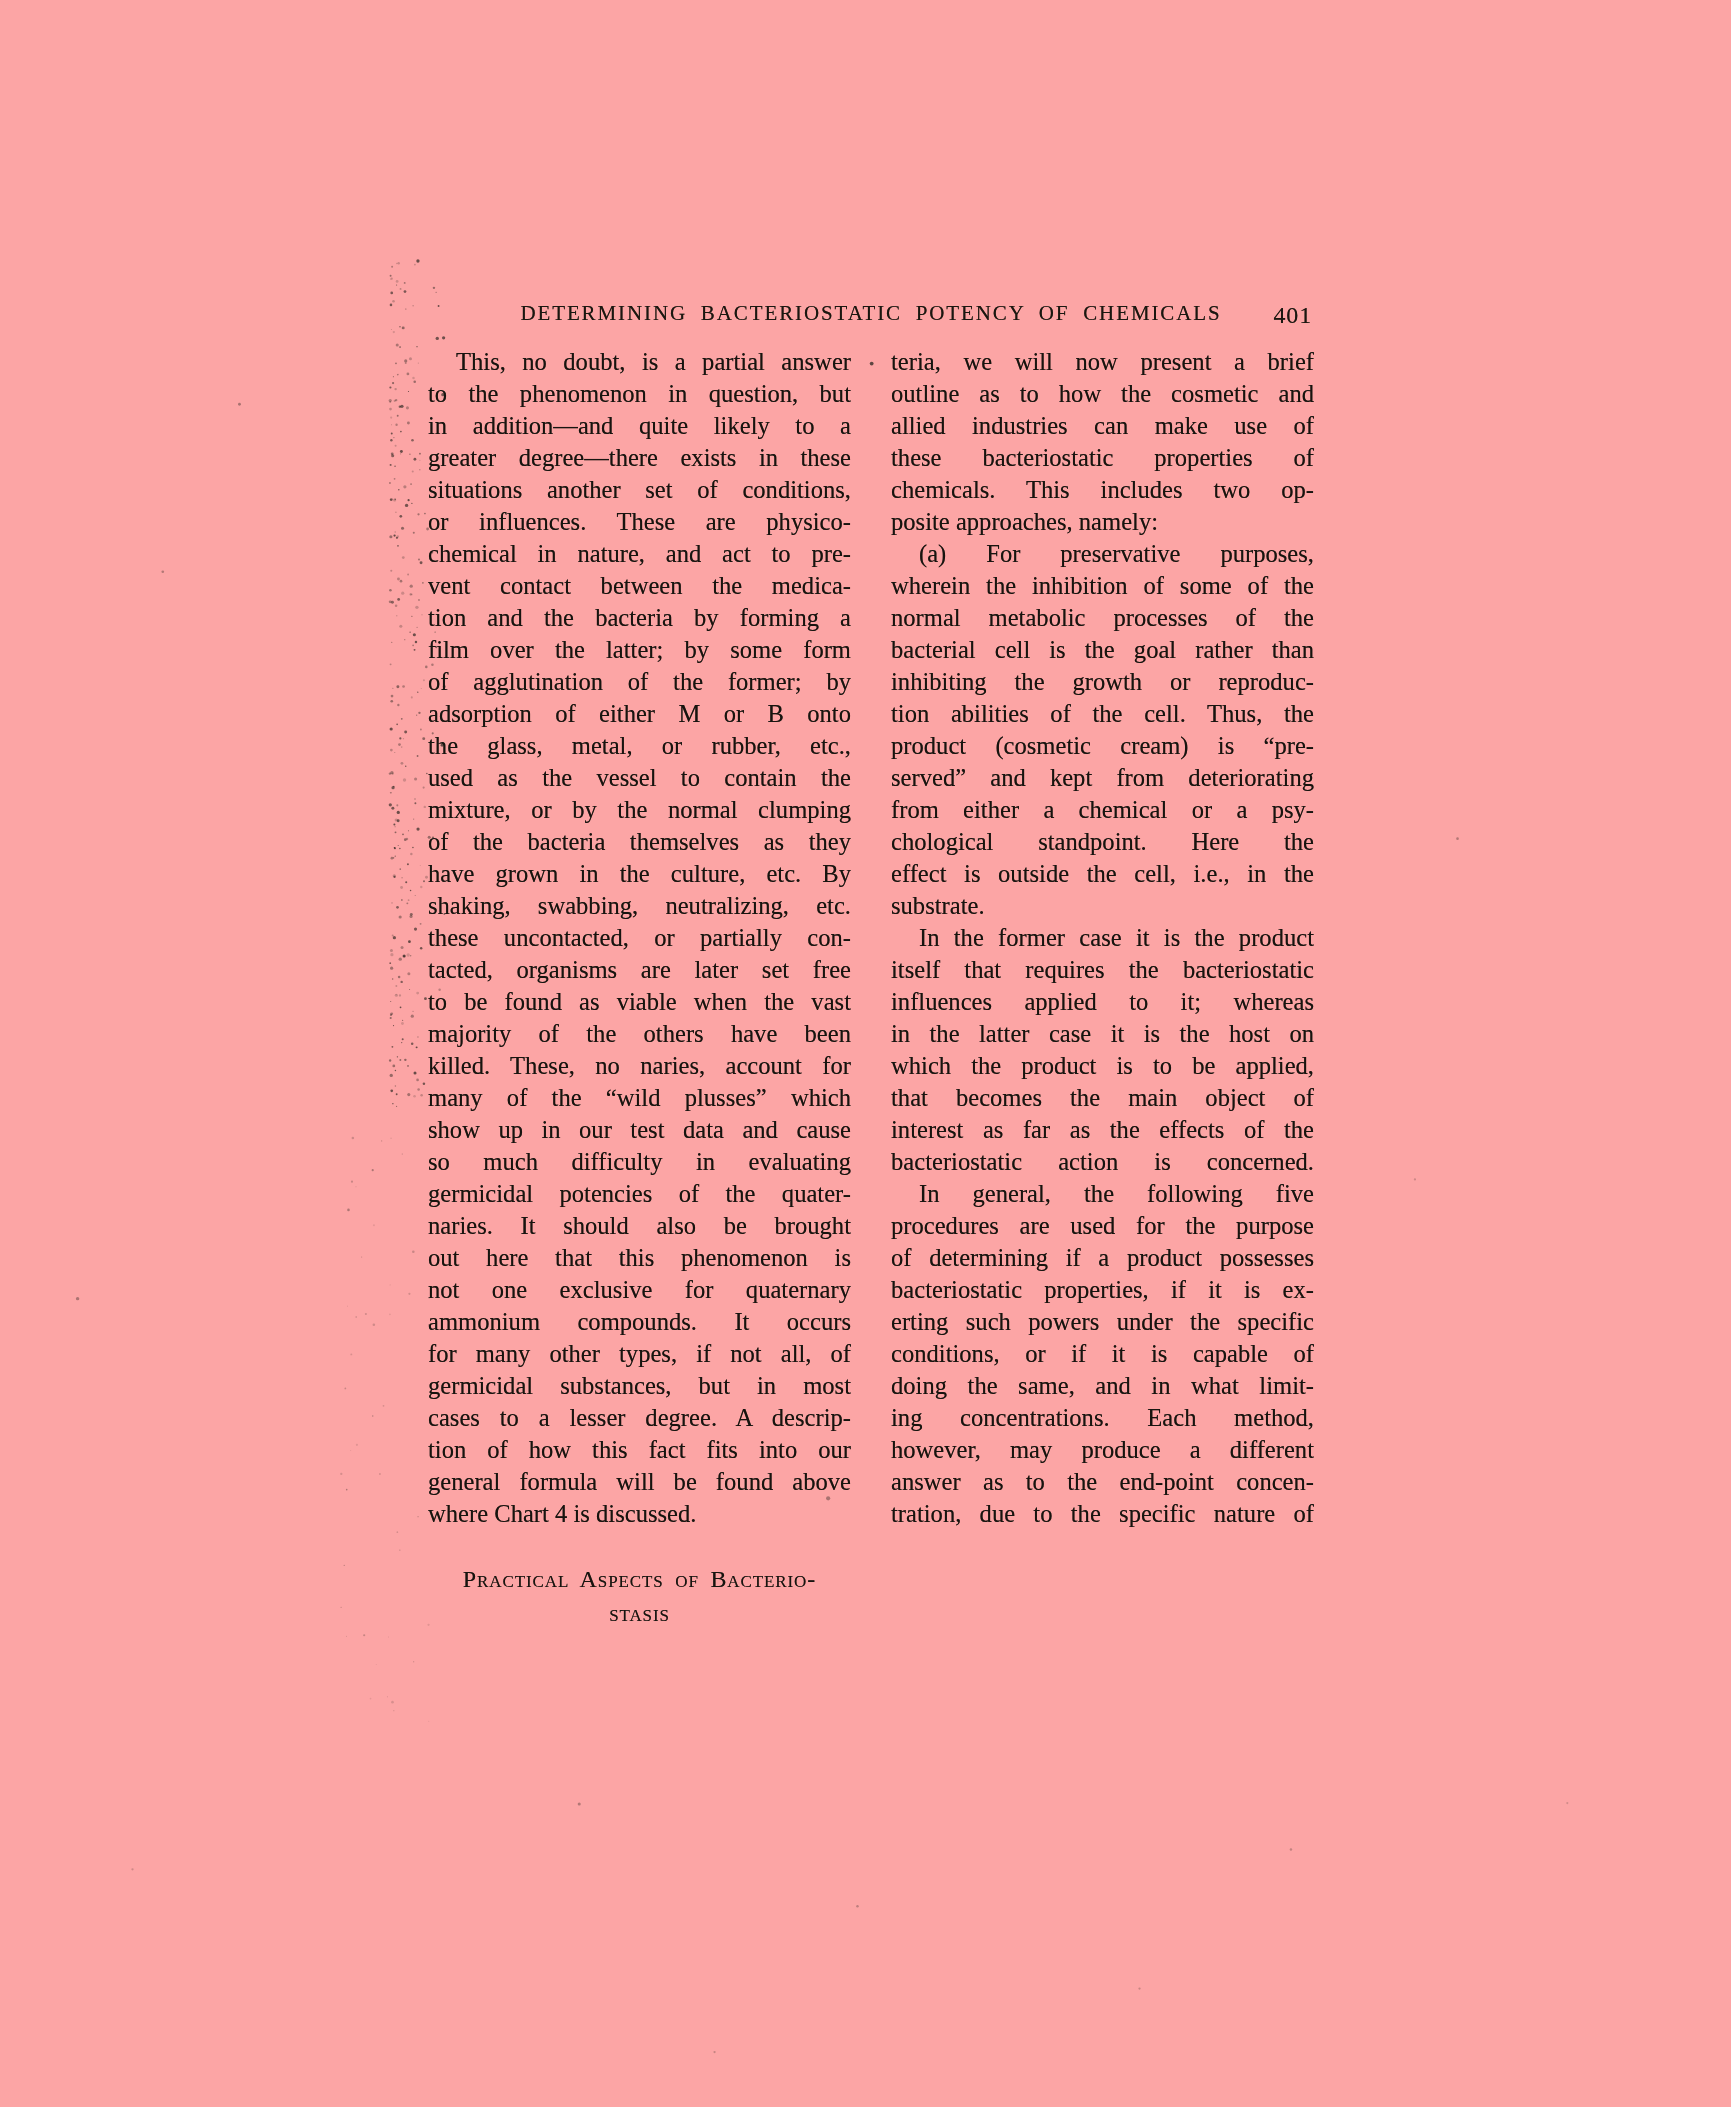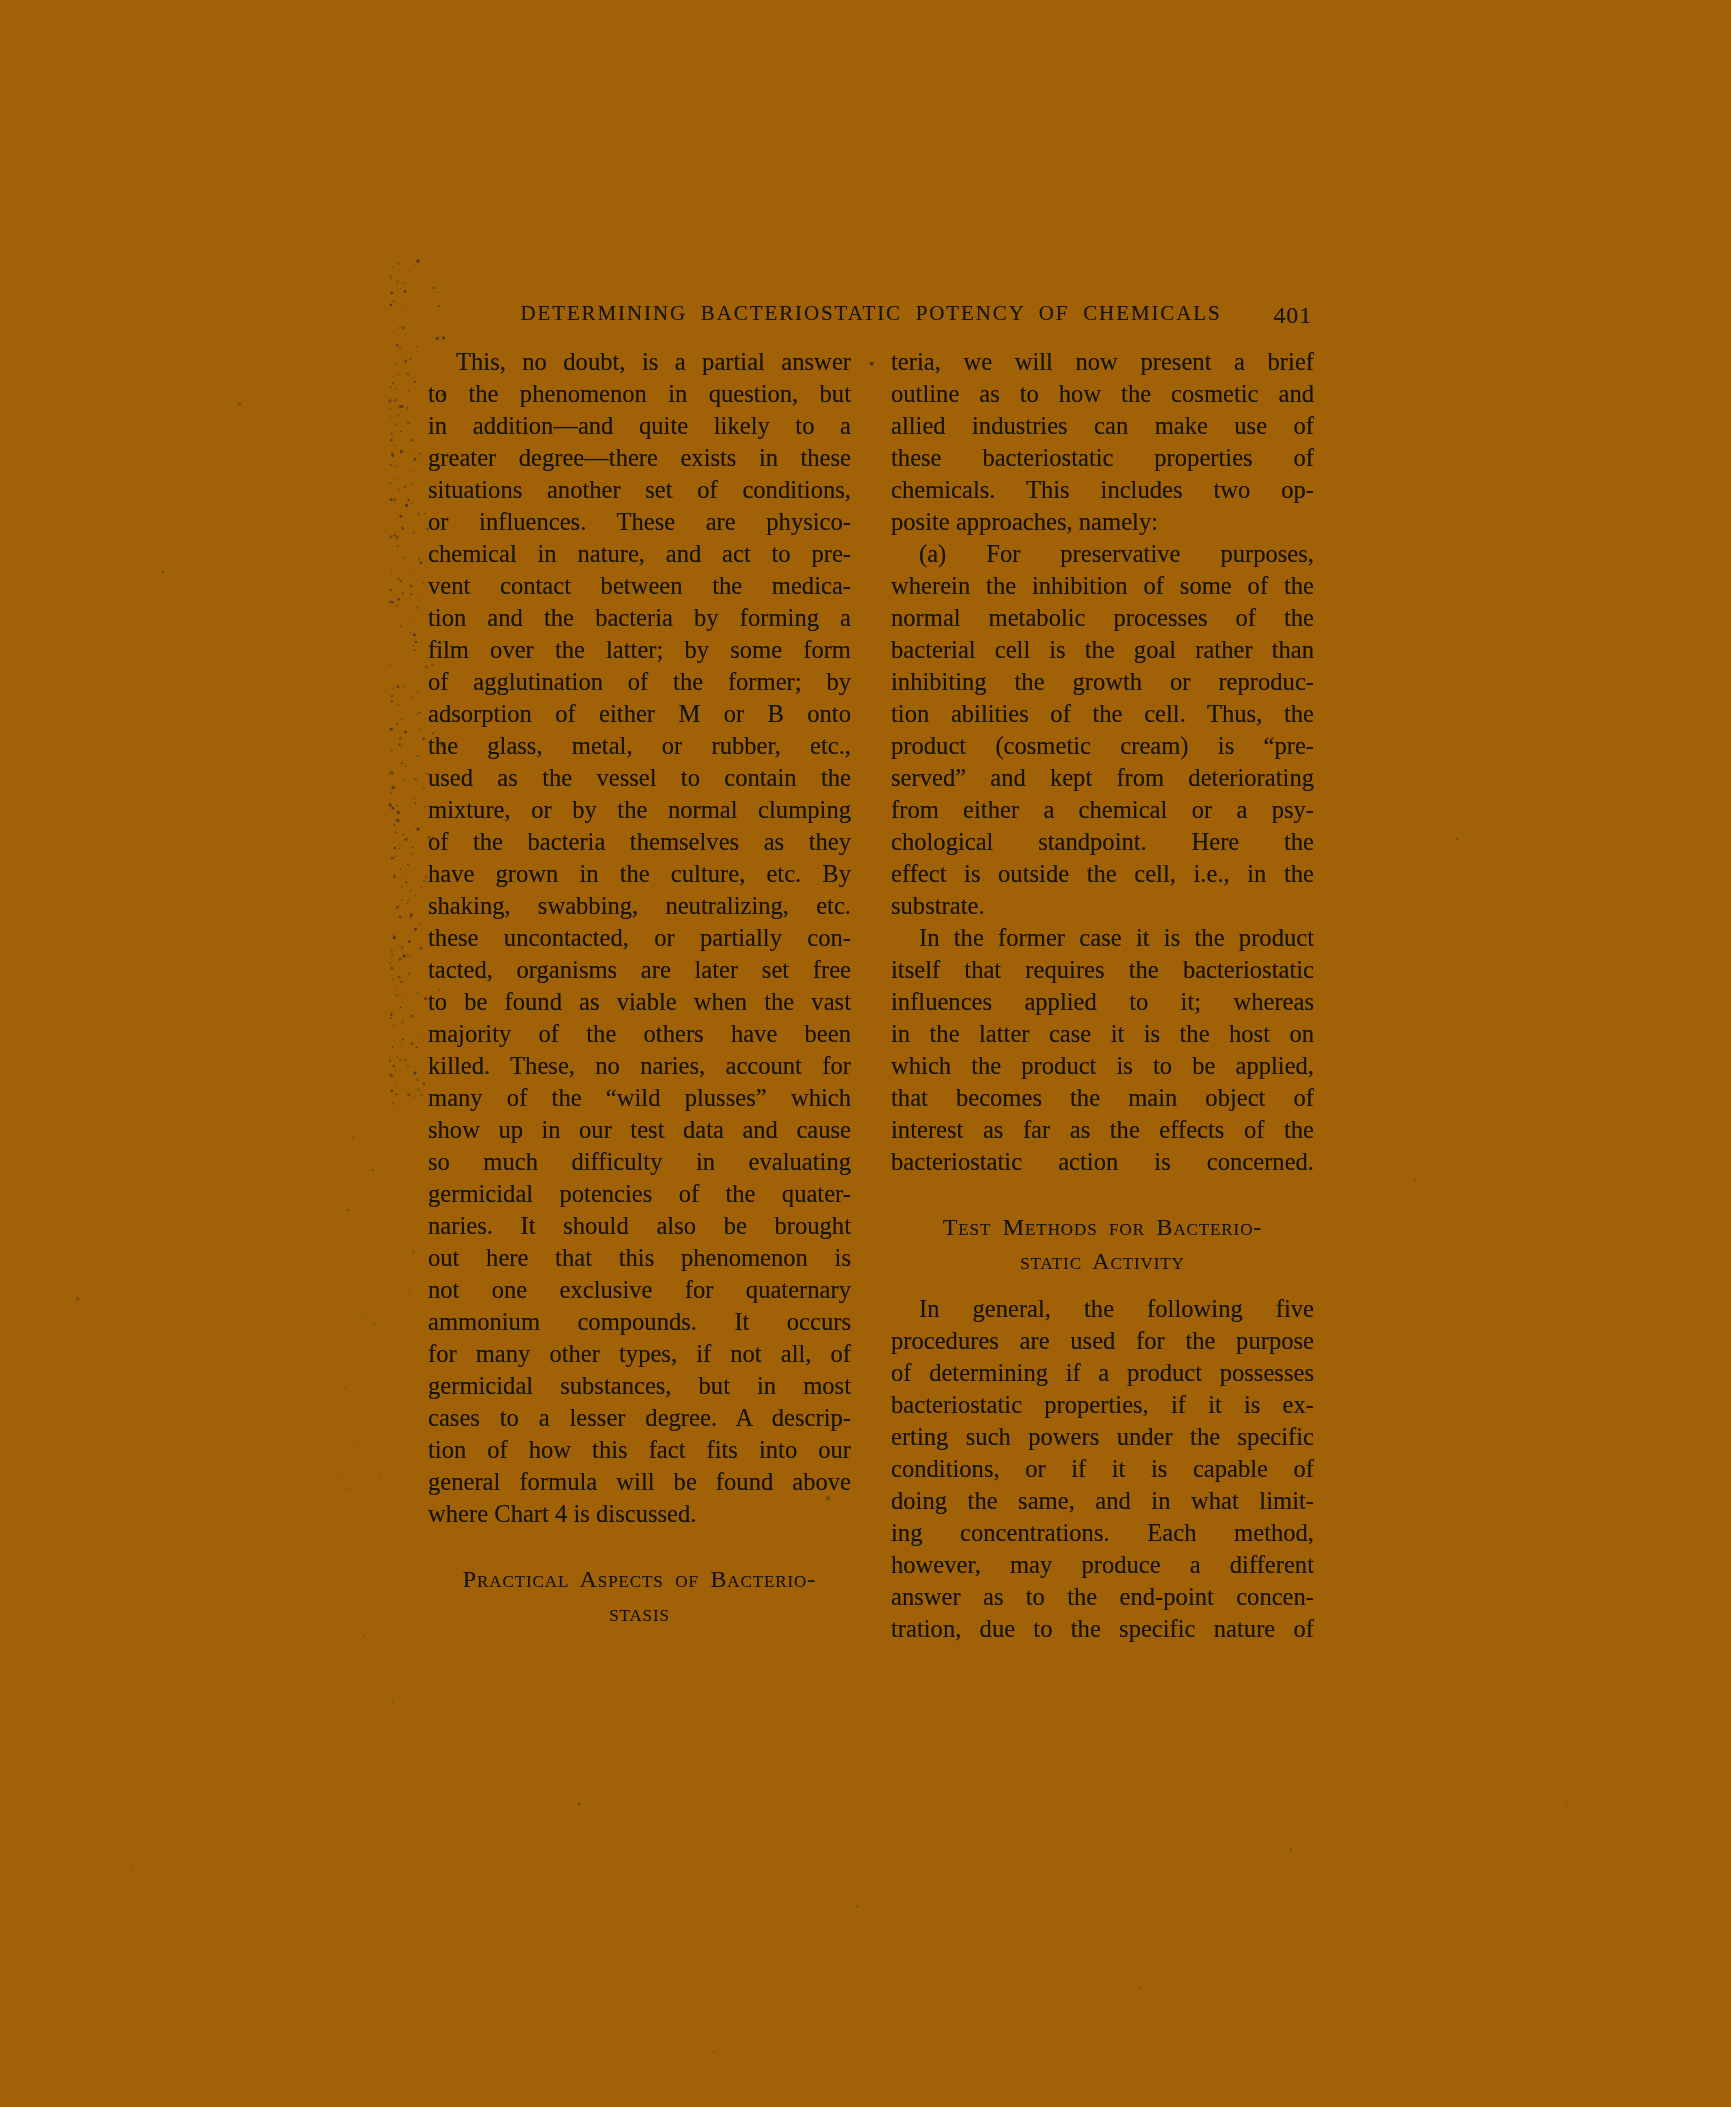--- a/index.html
+++ b/index.html
@@ -1,20 +1,20 @@
 <!DOCTYPE html>
 <html style="font-size:15px"><head>
 <meta charset="utf-8">
 <style>
   * { margin:0; padding:0; box-sizing:border-box; }
   html,body { background:#e9e9e7; }
   body { font-family:"Liberation Serif","DejaVu Serif",serif; }
   .page {
     position:relative; width:1732px; height:2108px;
-    background:#a16207; overflow:hidden; color:#17140f;
+    background:#fca5a5; overflow:hidden; color:#17140f;
     text-rendering:optimizeLegibility;
   }
   .noise-layer { position:absolute; inset:0; pointer-events:none; }
   .running-head {
     position:absolute; top:301px; left:428px; width:886px;
     text-align:center; font-size:21px; letter-spacing:1.9px; word-spacing:6.6px;
     color:#1a1710; text-shadow:0 0 0.6px rgba(25,20,12,.6);
   }
   .page-num {
     position:absolute; right:1.9px; top:0.9px; font-size:24px; letter-spacing:0.9px;
@@ -486,24 +486,20 @@
         <div class="para">
           <div class="line indent">In the former case it is the product</div>
           <div class="line">itself that requires the bacteriostatic</div>
           <div class="line">influences applied to it; whereas</div>
           <div class="line">in the latter case it is the host on</div>
           <div class="line">which the product is to be applied,</div>
           <div class="line">that becomes the main object of</div>
           <div class="line">interest as far as the effects of the</div>
           <div class="line">bacteriostatic action is concerned.</div>
         </div>
-        <div class="heading">
-          <div class="hline">Test Methods for Bacterio-</div>
-          <div class="hline">static Activity</div>
-        </div>
         <div class="para">
           <div class="line indent">In general, the following five</div>
           <div class="line">procedures are used for the purpose</div>
           <div class="line">of determining if a product possesses</div>
           <div class="line">bacteriostatic properties, if it is ex-</div>
           <div class="line">erting such powers under the specific</div>
           <div class="line">conditions, or if it is capable of</div>
           <div class="line">doing the same, and in what limit-</div>
           <div class="line">ing concentrations. Each method,</div>
           <div class="line">however, may produce a different</div>

